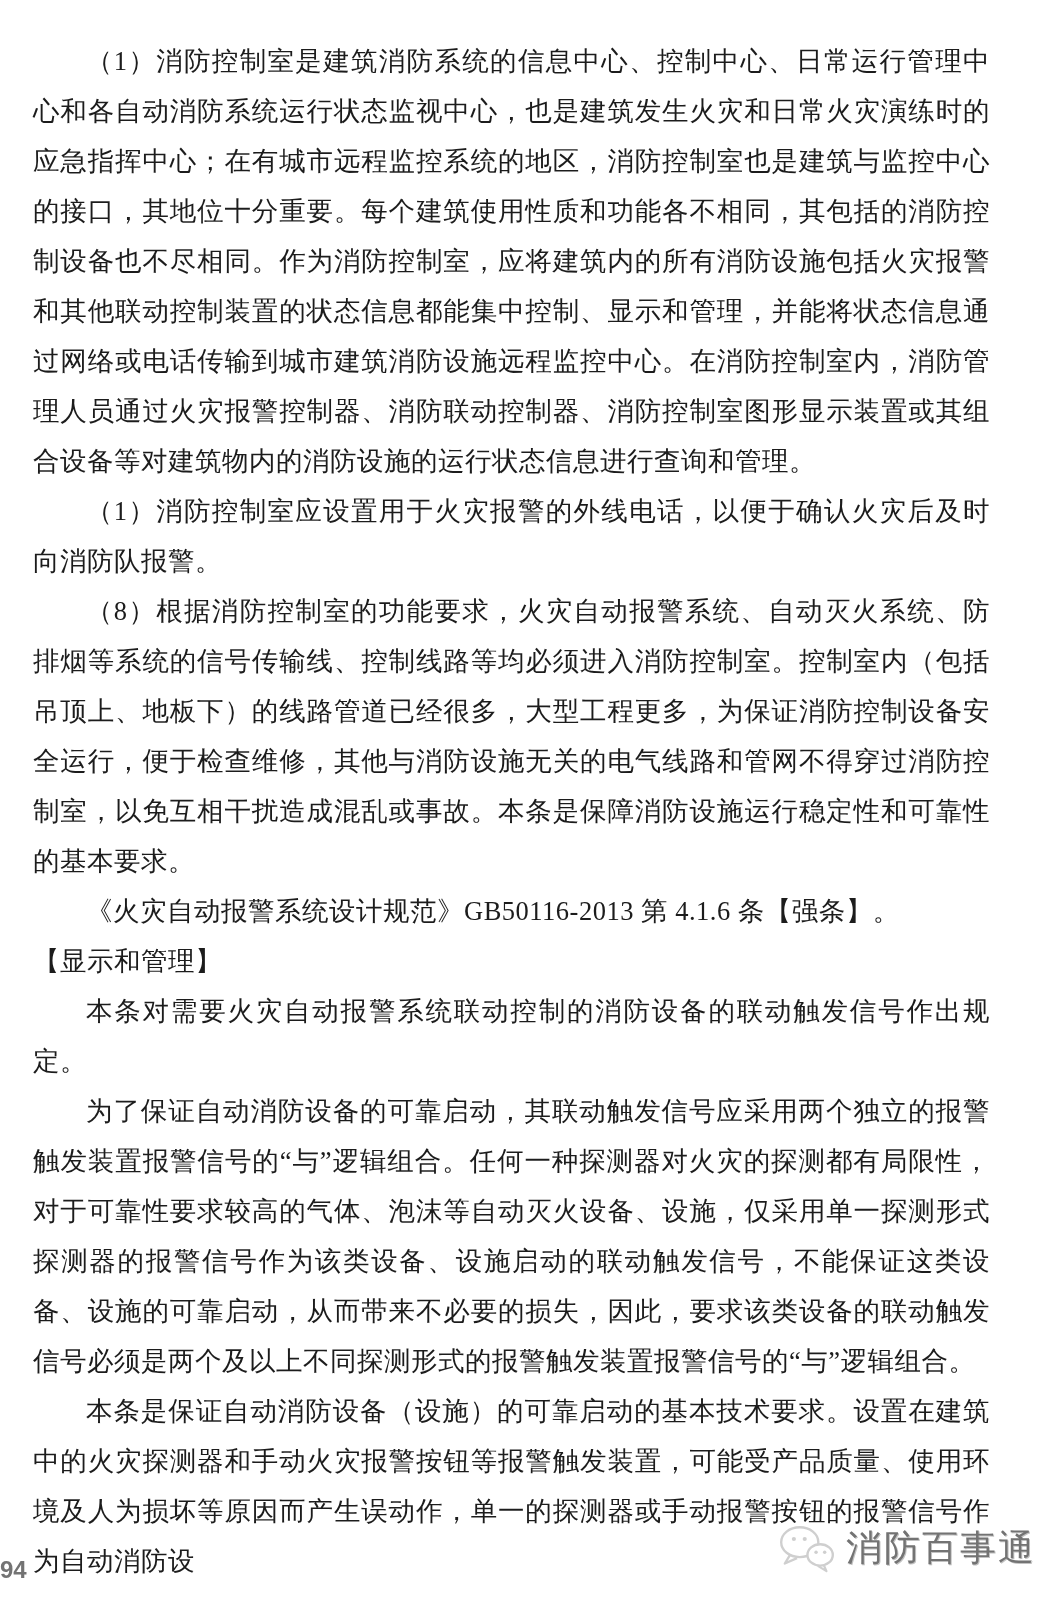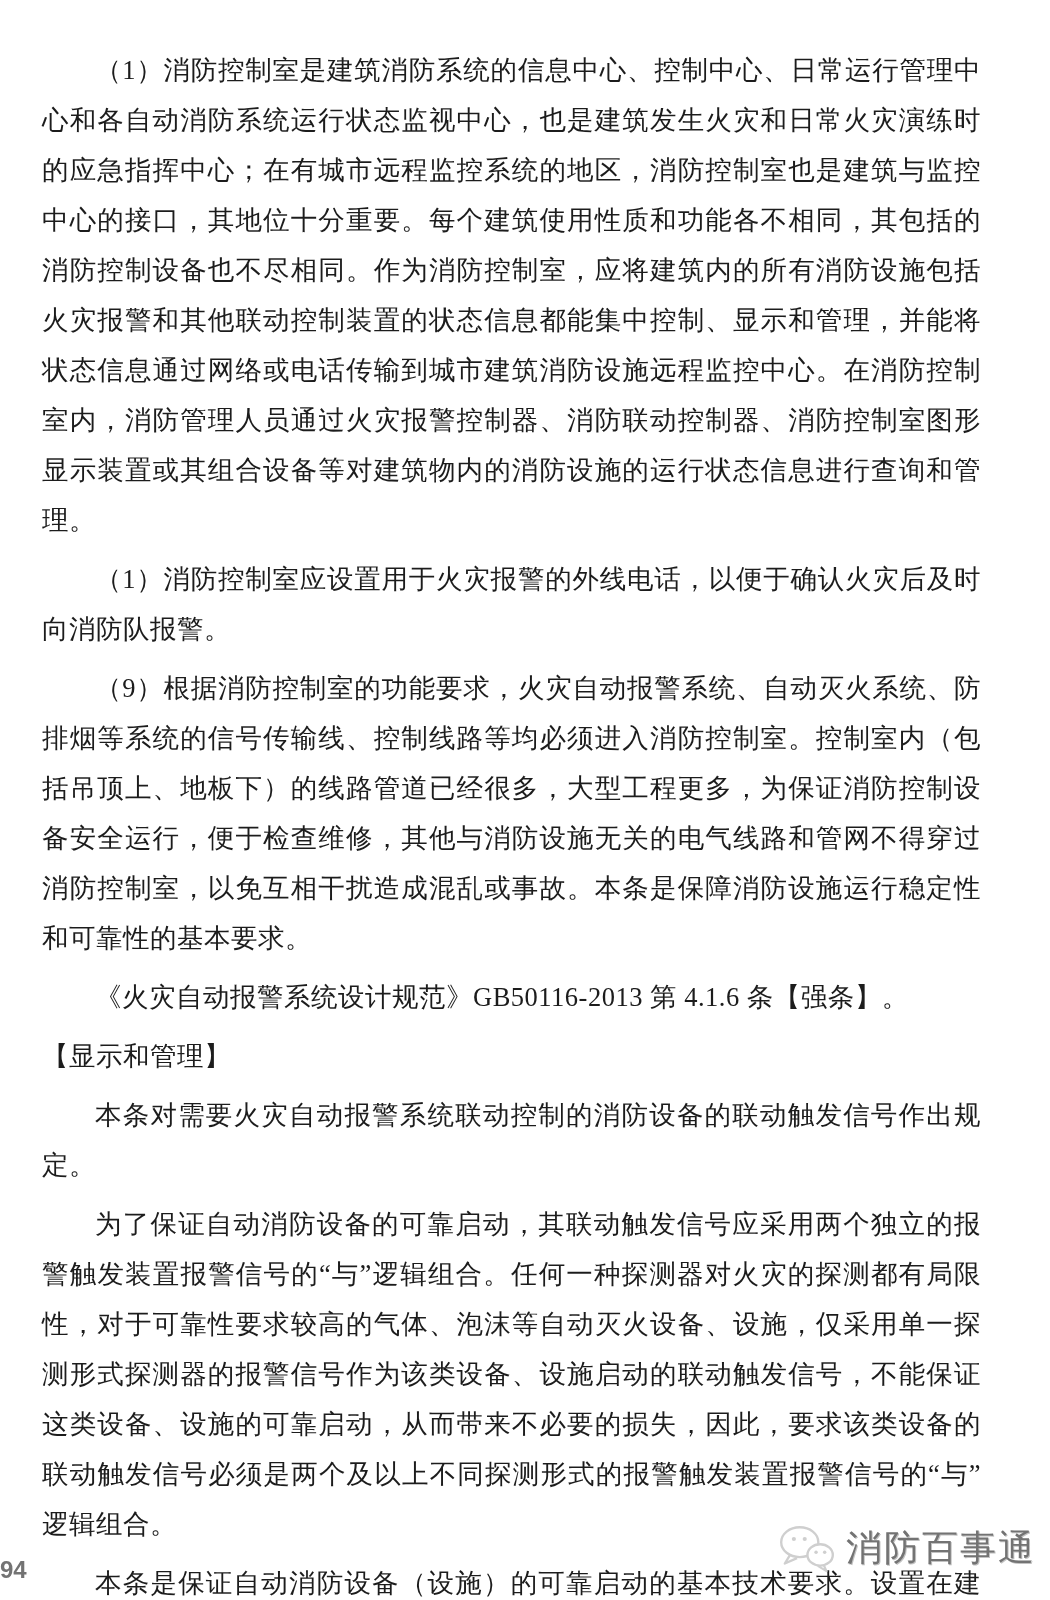--- a/index.html
+++ b/index.html
@@ -21,21 +21,21 @@
     left: 33px;
     width: 957px;
     font-size: 26.5px;
     line-height: 50px;
     color: #1c1c1c;
     text-align: justify;
     text-align-last: left;
     letter-spacing: 0.5px;
   }
   .content p {
-    margin: 9px;
+    margin: 0;
     padding: 0;
   }
   .content p.indent {
     text-indent: 2em;
   }
   .section-heading .sec-num {
     display: inline-block;
     margin-right: 1em;
   }
   .watermark {
@@ -71,21 +71,21 @@
 <body>
 
 <div class="page">
 
   <div class="content">
 
     <p class="indent">（1）消防控制室是建筑消防系统的信息中心、控制中心、日常运行管理中心和各自动消防系统运行状态监视中心，也是建筑发生火灾和日常火灾演练时的应急指挥中心；在有城市远程监控系统的地区，消防控制室也是建筑与监控中心的接口，其地位十分重要。每个建筑使用性质和功能各不相同，其包括的消防控制设备也不尽相同。作为消防控制室，应将建筑内的所有消防设施包括火灾报警和其他联动控制装置的状态信息都能集中控制、显示和管理，并能将状态信息通过网络或电话传输到城市建筑消防设施远程监控中心。在消防控制室内，消防管理人员通过火灾报警控制器、消防联动控制器、消防控制室图形显示装置或其组合设备等对建筑物内的消防设施的运行状态信息进行查询和管理。</p>
 
     <p class="indent">（1）消防控制室应设置用于火灾报警的外线电话，以便于确认火灾后及时向消防队报警。</p>
 
-    <p class="indent">（9）根据消防控制室的功能要求，火灾自动报警系统、自动灭火系统、防排烟等系统的信号传输线、控制线路等均必须进入消防控制室。控制室内（包括吊顶上、地板下）的线路管道已经很多，大型工程更多，为保证消防控制设备安全运行，便于检查维修，其他与消防设施无关的电气线路和管网不得穿过消防控制室，以免互相干扰造成混乱或事故。本条是保障消防设施运行稳定性和可靠性的基本要求。</p>
+    <p class="indent">（8）根据消防控制室的功能要求，火灾自动报警系统、自动灭火系统、防排烟等系统的信号传输线、控制线路等均必须进入消防控制室。控制室内（包括吊顶上、地板下）的线路管道已经很多，大型工程更多，为保证消防控制设备安全运行，便于检查维修，其他与消防设施无关的电气线路和管网不得穿过消防控制室，以免互相干扰造成混乱或事故。本条是保障消防设施运行稳定性和可靠性的基本要求。</p>
 
 
     <p class="indent">《火灾自动报警系统设计规范》GB50116-2013 第 4.1.6 条【强条】。</p>
 
     <p>【显示和管理】</p>
 
     <p class="indent">本条对需要火灾自动报警系统联动控制的消防设备的联动触发信号作出规定。</p>
 
     <p class="indent">为了保证自动消防设备的可靠启动，其联动触发信号应采用两个独立的报警触发装置报警信号的“与”逻辑组合。任何一种探测器对火灾的探测都有局限性，对于可靠性要求较高的气体、泡沫等自动灭火设备、设施，仅采用单一探测形式探测器的报警信号作为该类设备、设施启动的联动触发信号，不能保证这类设备、设施的可靠启动，从而带来不必要的损失，因此，要求该类设备的联动触发信号必须是两个及以上不同探测形式的报警触发装置报警信号的“与”逻辑组合。</p>
 

